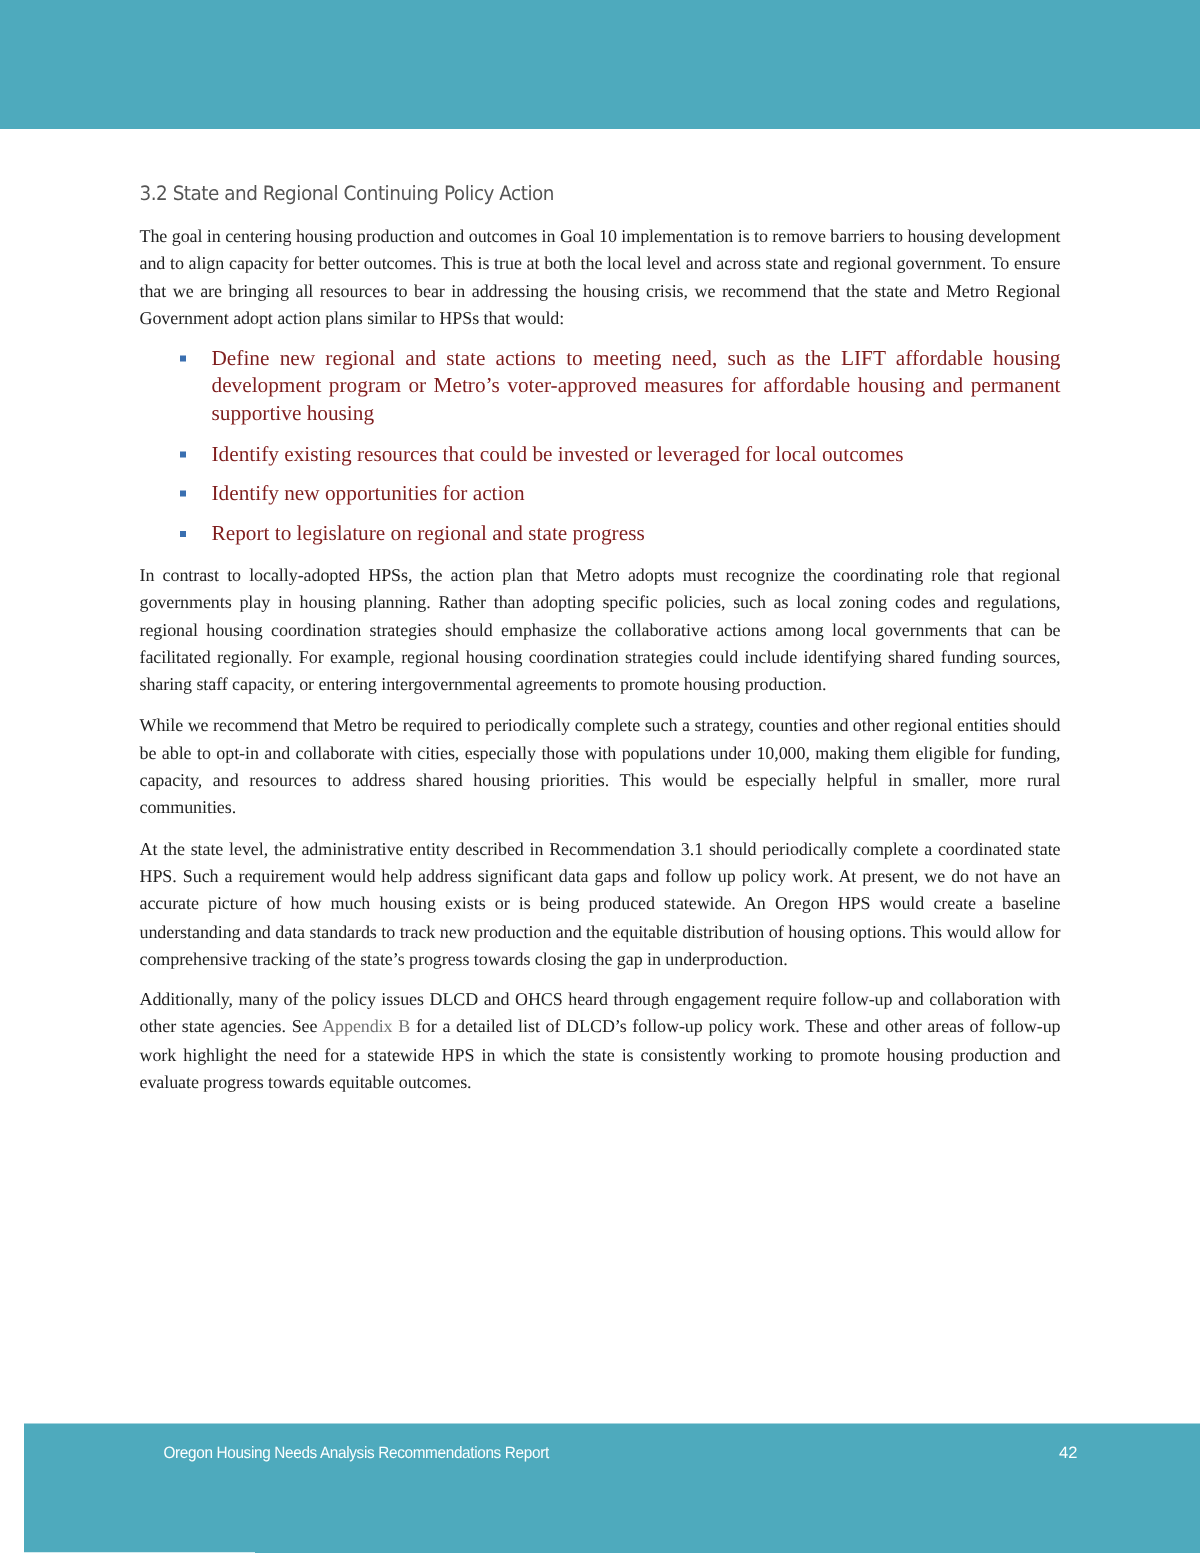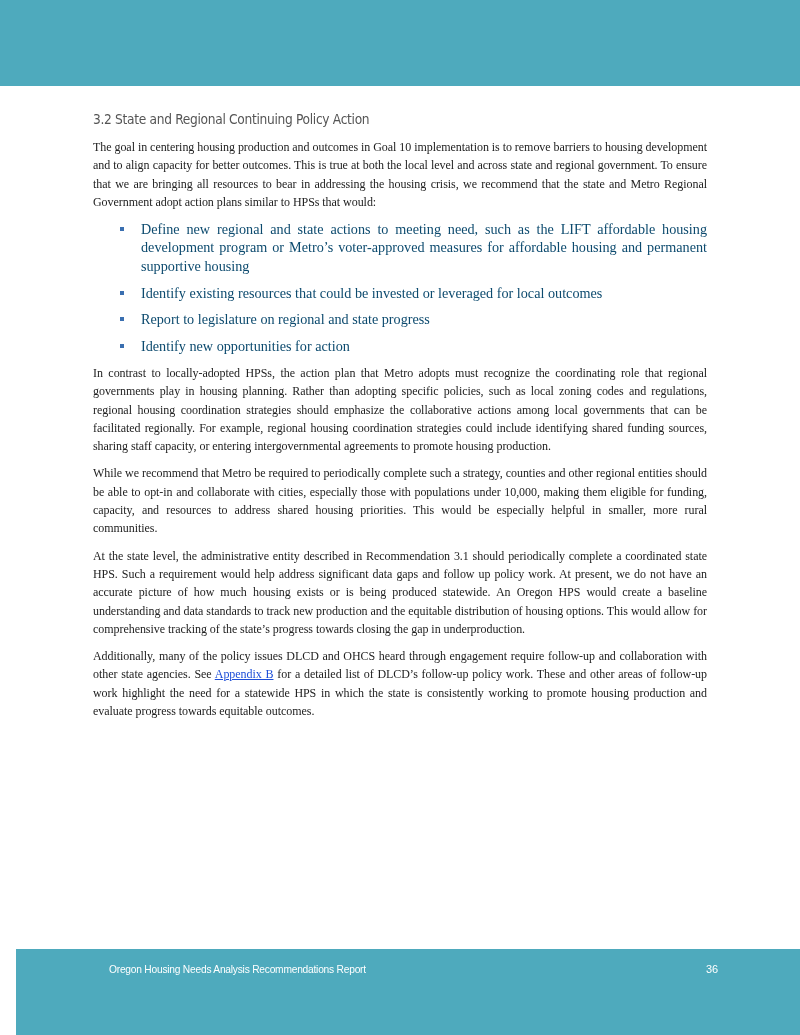--- a/index.html
+++ b/index.html
@@ -43,21 +43,21 @@
       position: absolute;
       left: 690px;
       top: 14px;
       font-family: "Liberation Sans", sans-serif;
       font-size: 11px;
       color: #ffffff;
     }
     .content {
       position: absolute;
       left: 93px;
-      top: 110px;
+      top: 120px;
       width: 614px;
     }
     .section-heading {
       font-family: "DejaVu Sans", sans-serif;
       font-size: 13.2px;
       color: #555555;
       margin: 0 0 8px 0;
       font-weight: normal;
       letter-spacing: -0.35px;
       transform: scaleX(0.93);
@@ -78,35 +78,34 @@
       list-style: none;
       margin: 0 0 6px 0;
       padding: 0;
     }
     .bullet-item {
       position: relative;
       padding-left: 48px;
       font-family: "Liberation Serif", serif;
       font-size: 14.2px;
       line-height: 18.3px;
-      color: #0c4a6e;
+      color: #7f1d1d;
       text-align: justify;
       margin: 0 0 8.5px 0;
     }
     .bullet-marker {
       position: absolute;
       left: 27px;
       top: 7px;
       width: 4px;
       height: 4px;
       background: #3A6FB0;
     }
     .link {
-      color: #1d4ed8;
-      text-decoration: underline;
+      color: #737373;
       cursor: pointer;
     }
   </style>
 </head>
 <body>
 
 <div class="header-band"></div>
 
 <div class="content">
   <h2 class="section-heading">3.2 State and Regional Continuing Policy Action</h2>
@@ -117,31 +116,31 @@
     <li class="bullet-item">
       <span class="bullet-marker"></span>
       <span>Define new regional and state actions to meeting need, such as the LIFT affordable housing development program or Metro’s voter-approved measures for affordable housing and permanent supportive housing</span>
     </li>
     <li class="bullet-item">
       <span class="bullet-marker"></span>
       <span>Identify existing resources that could be invested or leveraged for local outcomes</span>
     </li>
     <li class="bullet-item">
       <span class="bullet-marker"></span>
-      <span>Report to legislature on regional and state progress</span>
+      <span>Identify new opportunities for action</span>
     </li>
     <li class="bullet-item">
       <span class="bullet-marker"></span>
-      <span>Identify new opportunities for action</span>
+      <span>Report to legislature on regional and state progress</span>
     </li>
   </ul>
 
   <p class="para">In contrast to locally-adopted HPSs, the action plan that Metro adopts must recognize the coordinating role that regional governments play in housing planning. Rather than adopting specific policies, such as local zoning codes and regulations, regional housing coordination strategies should emphasize the collaborative actions among local governments that can be facilitated regionally. For example, regional housing coordination strategies could include identifying shared funding sources, sharing staff capacity, or entering intergovernmental agreements to promote housing production.</p>
   <p class="para">While we recommend that Metro be required to periodically complete such a strategy, counties and other regional entities should be able to opt-in and collaborate with cities, especially those with populations under 10,000, making them eligible for funding, capacity, and resources to address shared housing priorities. This would be especially helpful in smaller, more rural communities.</p>
   <p class="para">At the state level, the administrative entity described in Recommendation 3.1 should periodically complete a coordinated state HPS. Such a requirement would help address significant data gaps and follow up policy work. At present, we do not have an accurate picture of how much housing exists or is being produced statewide. An Oregon HPS would create a baseline understanding and data standards to track new production and the equitable distribution of housing options. This would allow for comprehensive tracking of the state’s progress towards closing the gap in underproduction.</p>
 
   <p class="para"><span>Additionally, many of the policy issues DLCD and OHCS heard through engagement require follow-up and collaboration with other state agencies. See </span><a class="link">Appendix B</a><span> for a detailed list of DLCD’s follow-up policy work. These and other areas of follow-up work highlight the need for a statewide HPS in which the state is consistently working to promote housing production and evaluate progress towards equitable outcomes.</span></p>
 </div>
 
 <div class="footer-band">
   <span class="footer-title">Oregon Housing Needs Analysis Recommendations Report</span>
-  <span class="footer-page">36</span>
+  <span class="footer-page">42</span>
 </div>
 
 </body></html>

